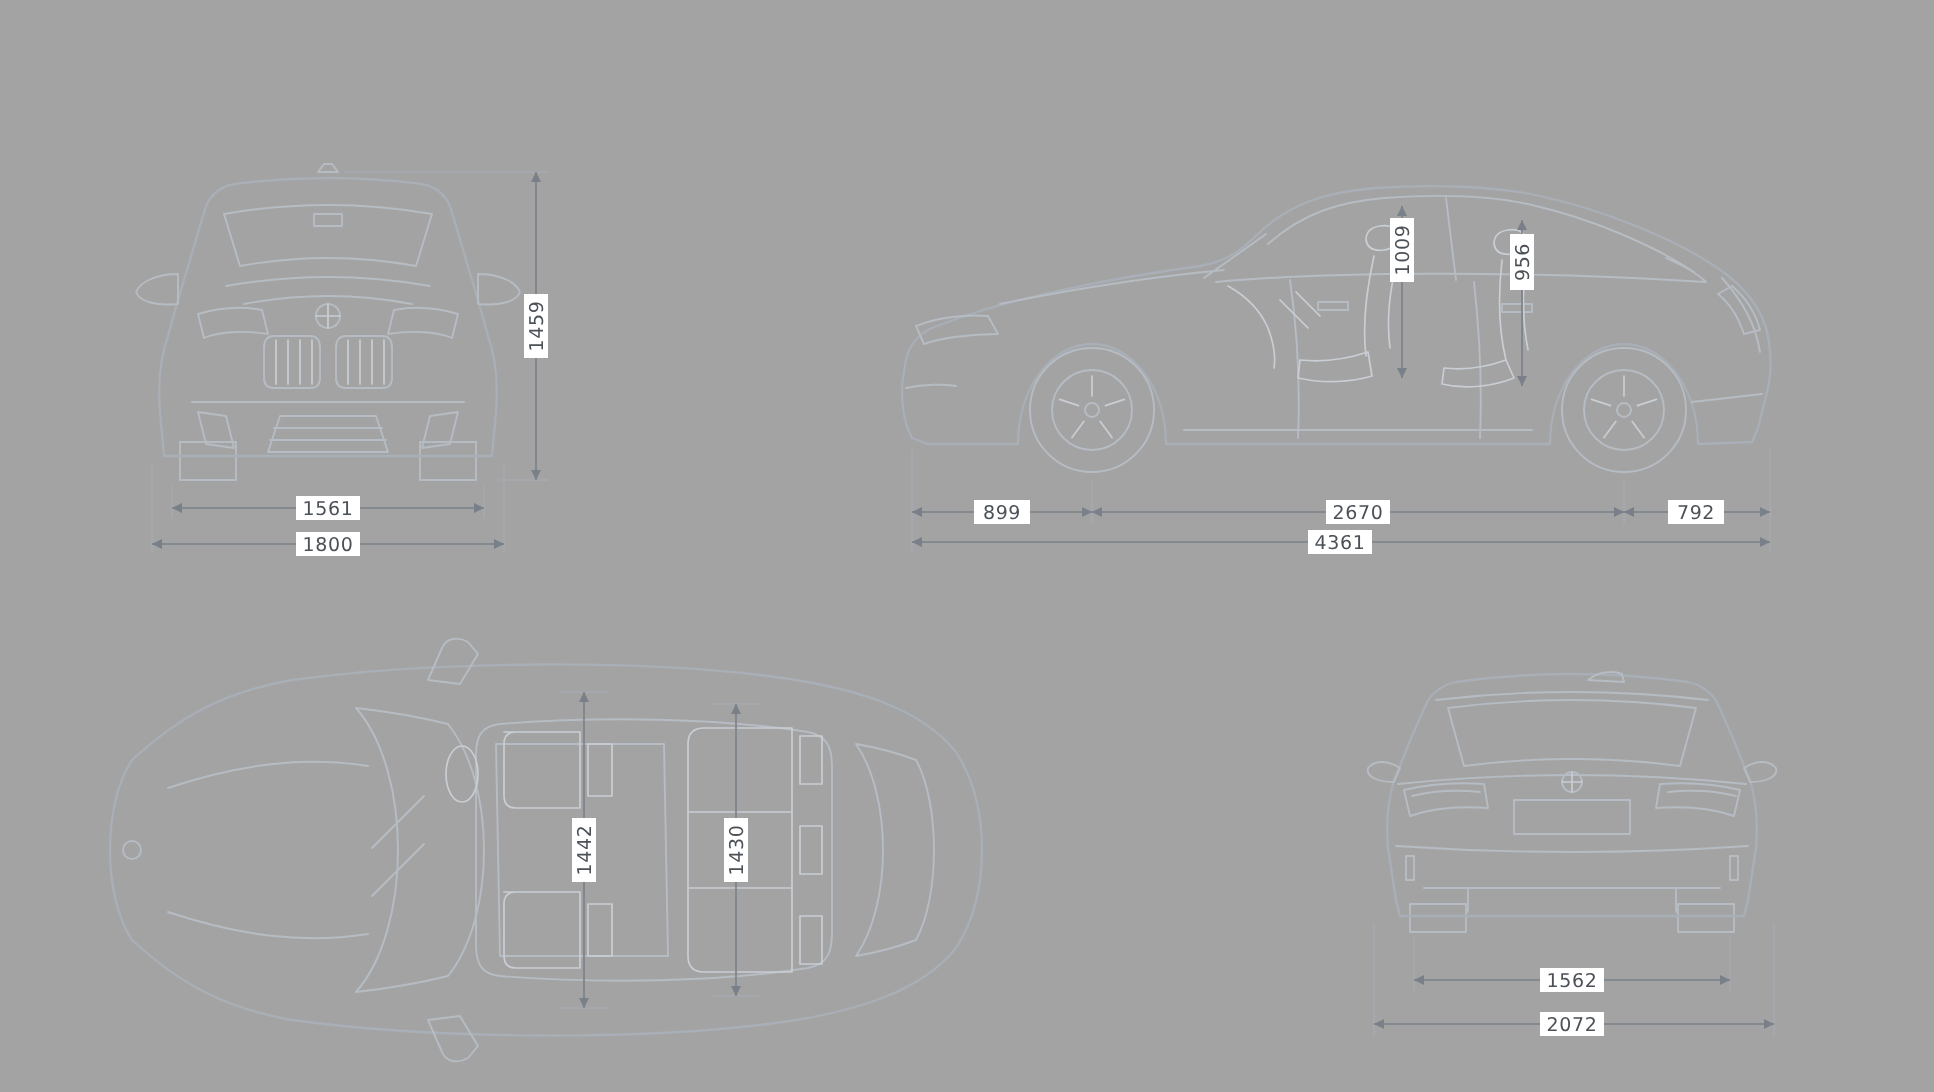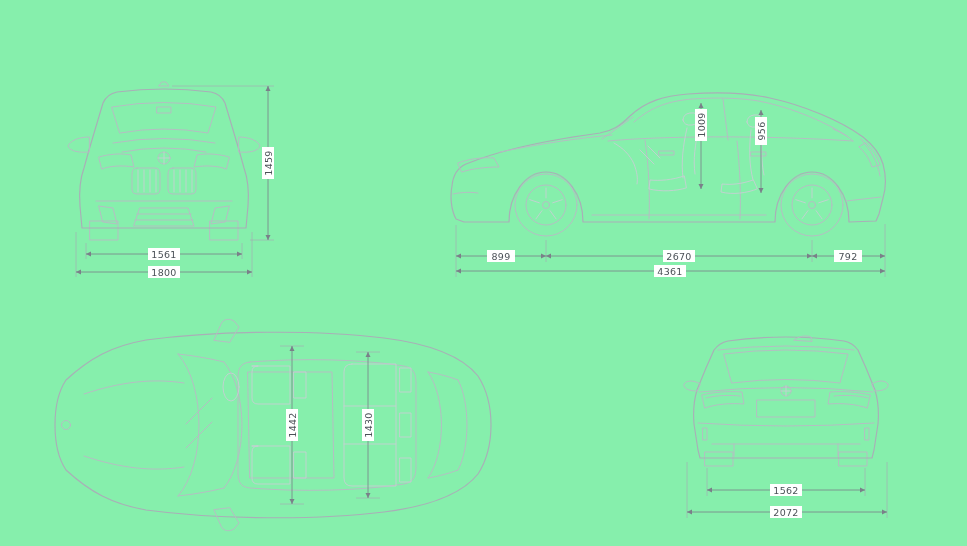--- a/index.html
+++ b/index.html
@@ -1,20 +1,20 @@
 <!DOCTYPE html>
 <html><head>
 <meta charset="utf-8">
 <style>
   html, body { margin: 0; padding: 0; background: #ffffff; }
   .canvas {
     position: relative;
     width: 967px;
     height: 546px;
-    background: #86efac;
+    background: #a3a3a3;
     font-family: "DejaVu Sans", sans-serif;
     overflow: hidden;
   }
   svg text {
     font-family: "DejaVu Sans", sans-serif;
     font-size: 9.5px;
     fill: #4b5157;
     letter-spacing: 0.3px;
   }
   .car { stroke:#a9afb7; stroke-width:1.15; fill:none; stroke-linejoin:round; stroke-linecap:round; }

